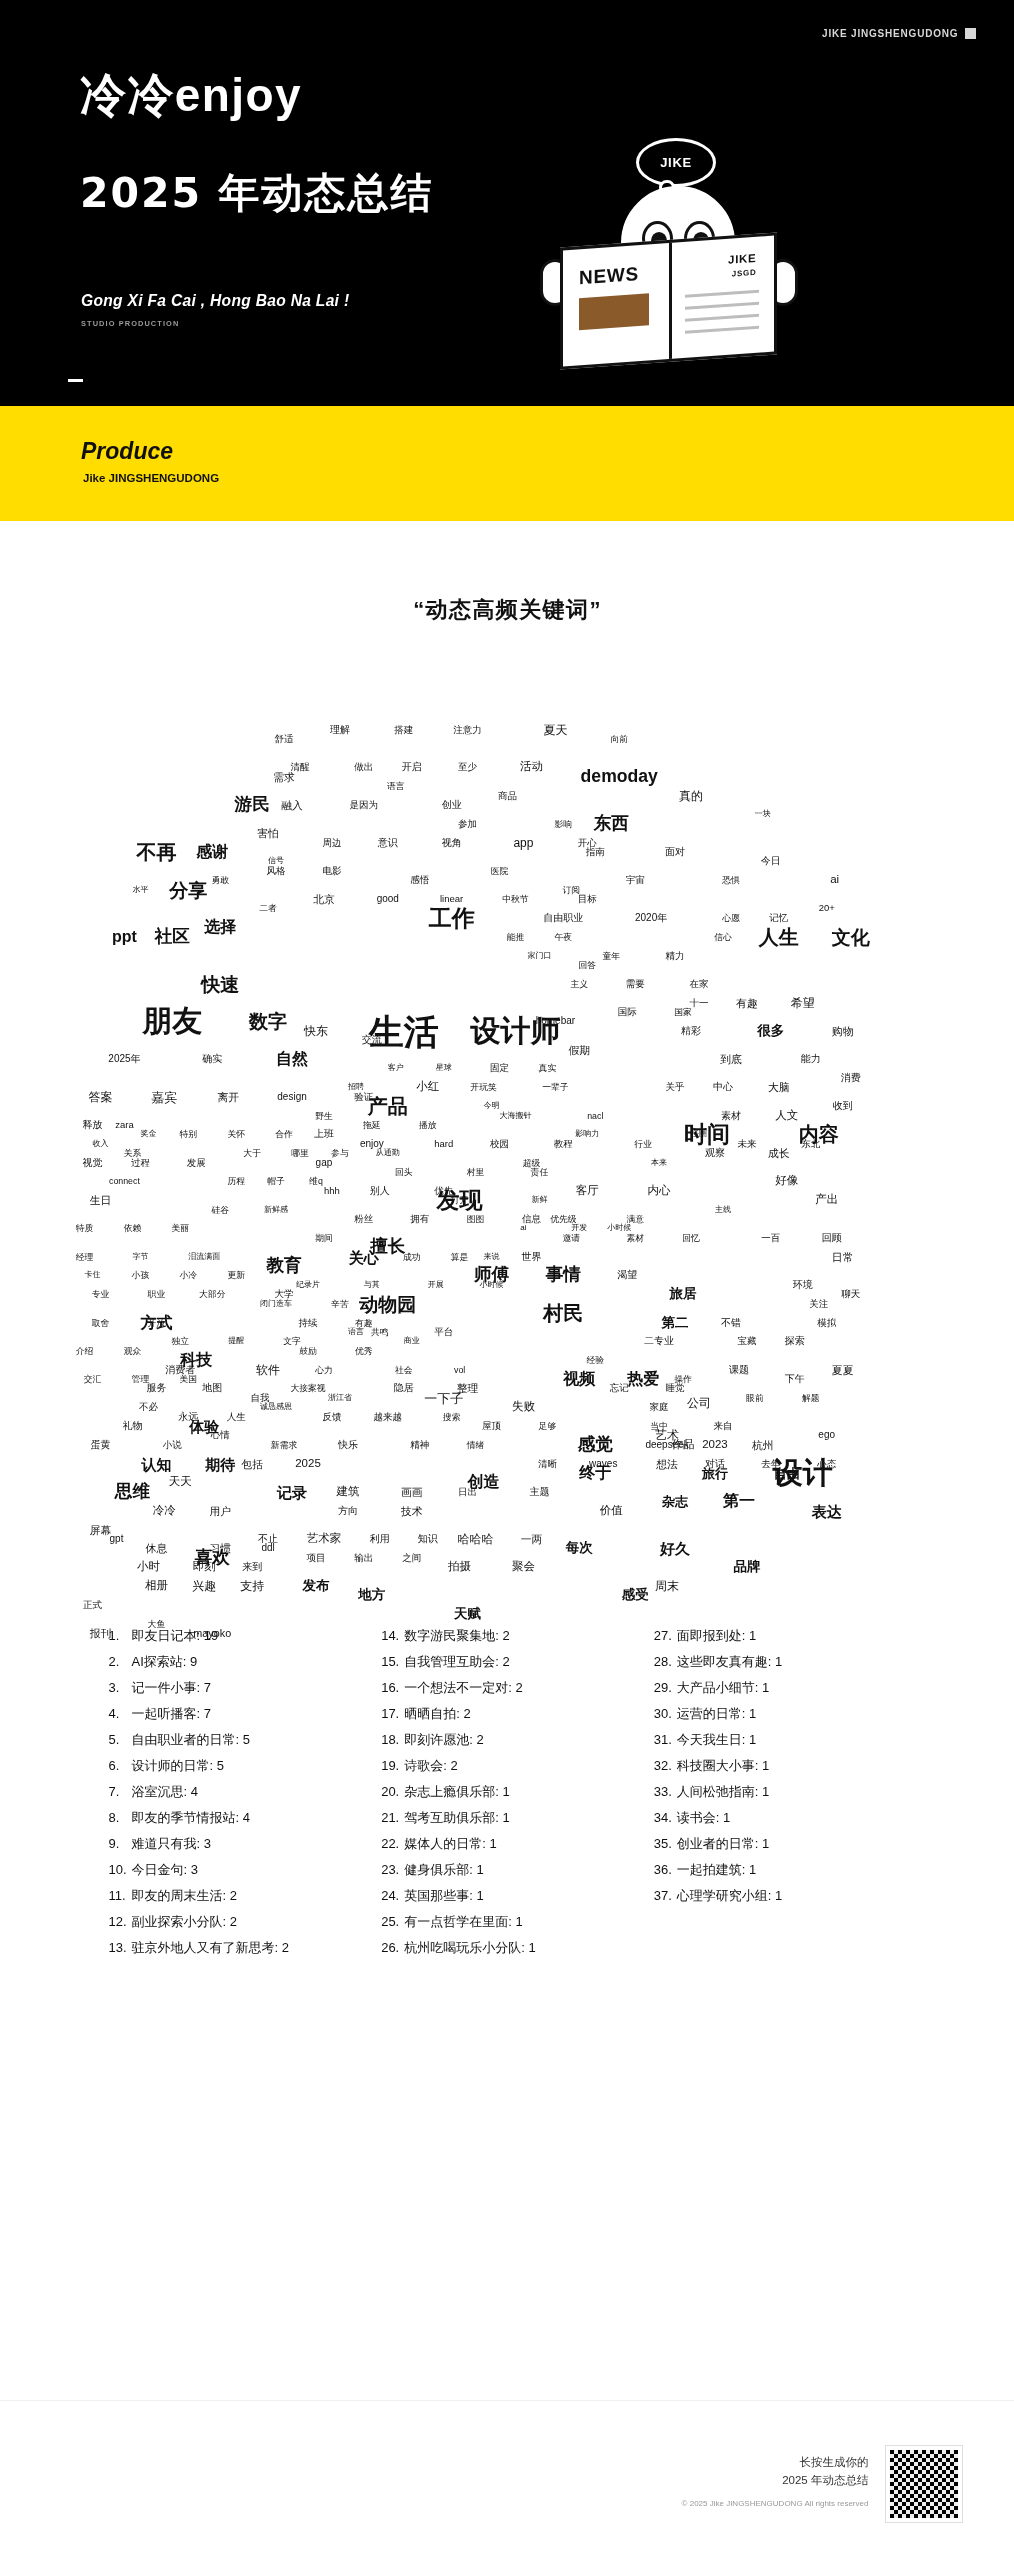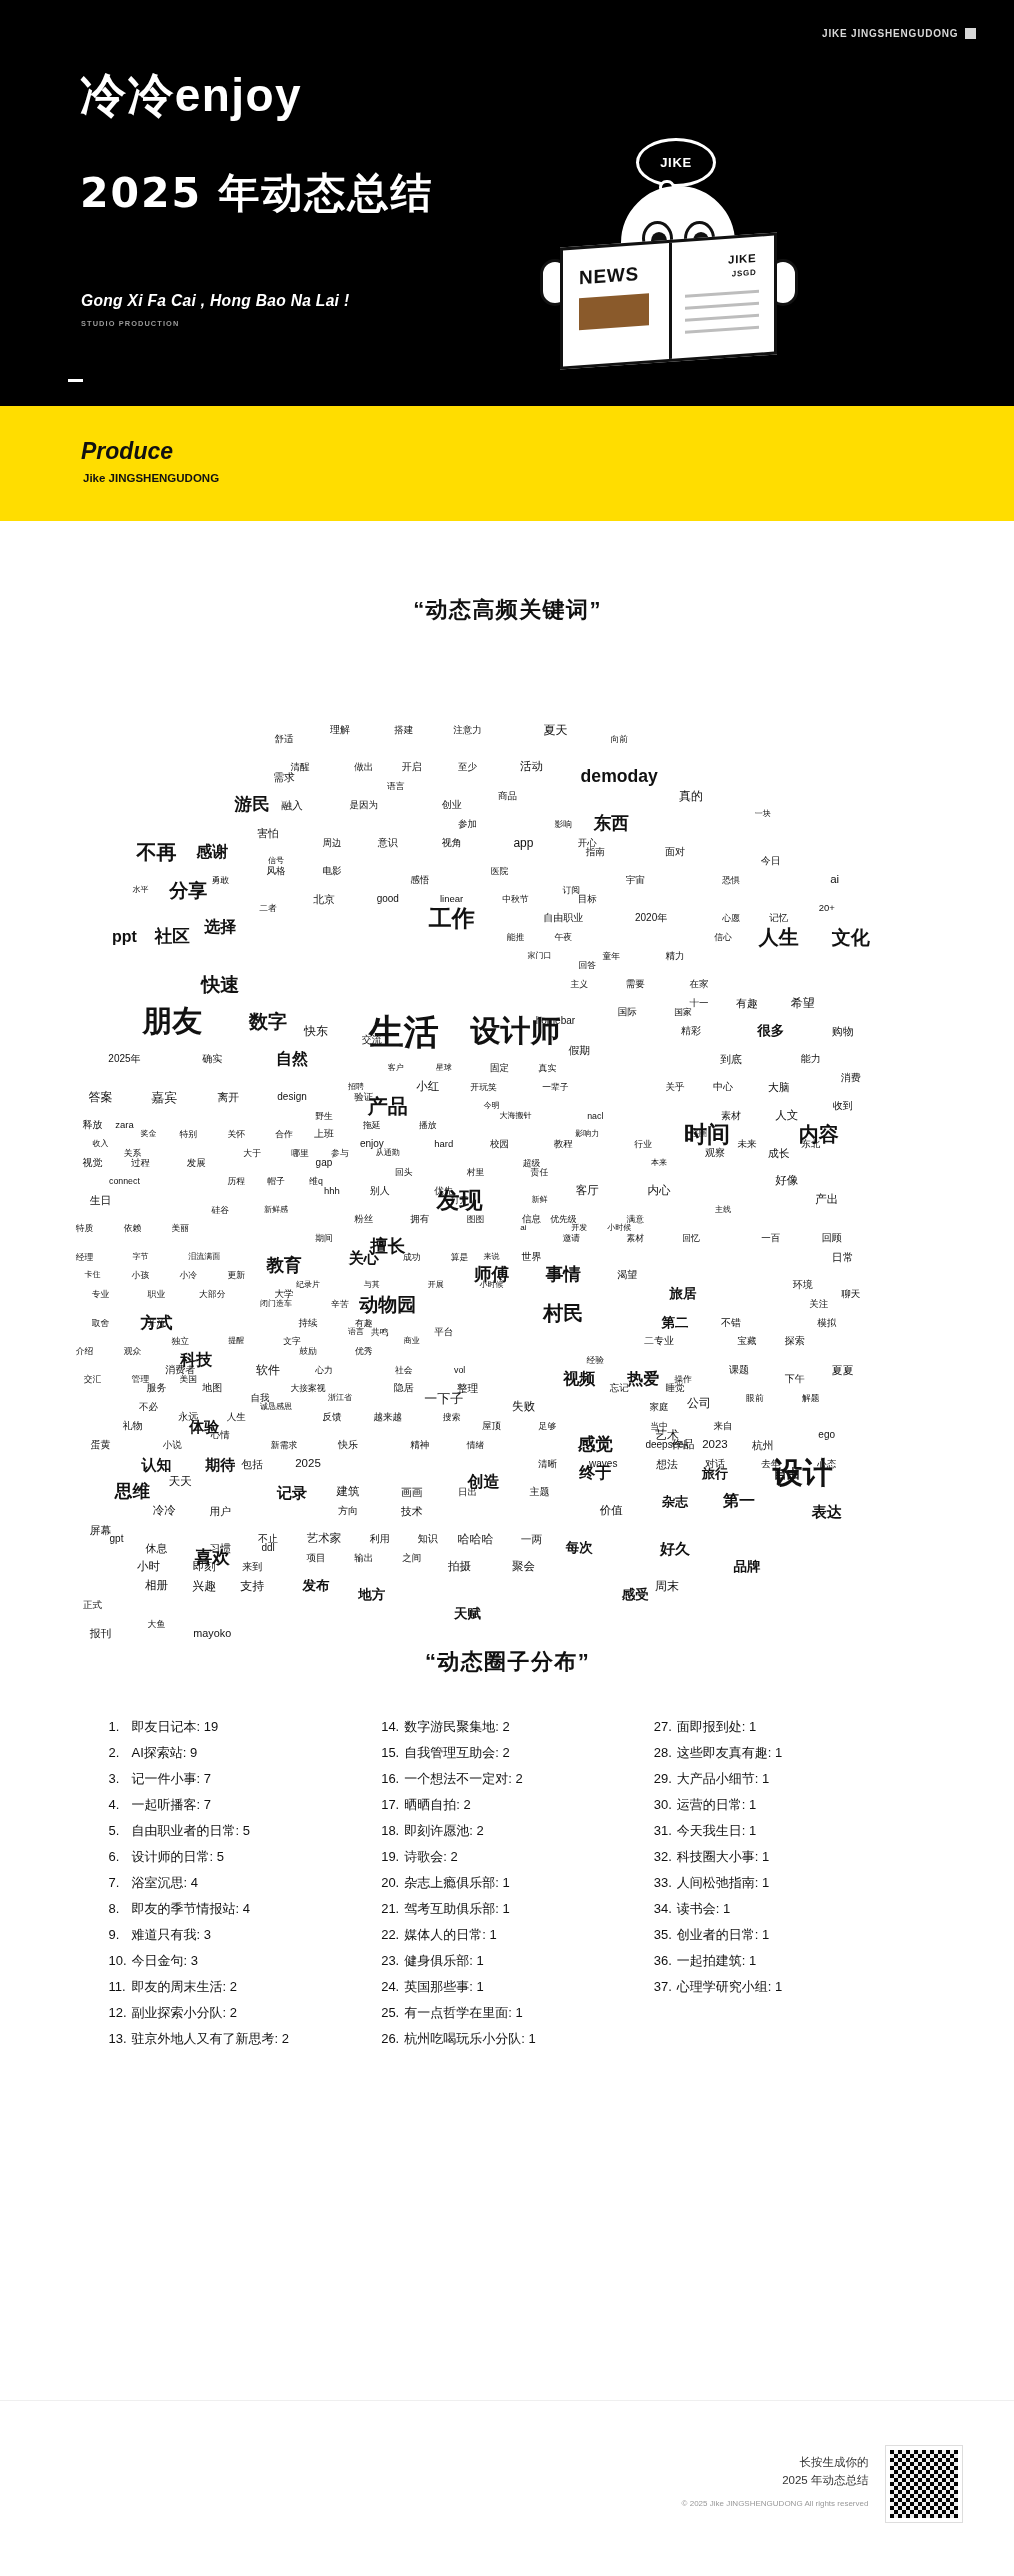--- a/index.html
+++ b/index.html
@@ -809,21 +809,20 @@
         <div class="w" style="left: -3%; top: 75%; font-size: 8.8px; font-weight: normal;">介绍</div>
         <div class="w" style="left: 3%; top: 75%; font-size: 8.8px; font-weight: normal;">观众</div>
         <div class="w" style="left: 16%; top: 74%; font-size: 8px; font-weight: normal;">提醒</div>
         <div class="w" style="left: 23%; top: 74%; font-size: 8.8px; font-weight: normal;">文字</div>
         <div class="w" style="left: -2%; top: 78%; font-size: 8.8px; font-weight: normal;">交汇</div>
         <div class="w" style="left: 4%; top: 78%; font-size: 8.8px; font-weight: normal;">管理</div>
         <div class="w" style="left: 9%; top: 74%; font-size: 8.8px; font-weight: normal;">独立</div>
         <div class="w" style="left: 10%; top: 78%; font-size: 8.8px; font-weight: normal;">美国</div>
       </div>
 
-    <div class="section-title circle-title">“动态圈子分布”</div>
 
     <div class="dist" id="dist">
         <div class="dist-item"><span class="idx">1.</span><span>即友日记本: 19</span></div>
         <div class="dist-item"><span class="idx">2.</span><span>AI探索站: 9</span></div>
         <div class="dist-item"><span class="idx">3.</span><span>记一件小事: 7</span></div>
         <div class="dist-item"><span class="idx">4.</span><span>一起听播客: 7</span></div>
         <div class="dist-item"><span class="idx">5.</span><span>自由职业者的日常: 5</span></div>
         <div class="dist-item"><span class="idx">6.</span><span>设计师的日常: 5</span></div>
         <div class="dist-item"><span class="idx">7.</span><span>浴室沉思: 4</span></div>
         <div class="dist-item"><span class="idx">8.</span><span>即友的季节情报站: 4</span></div>

